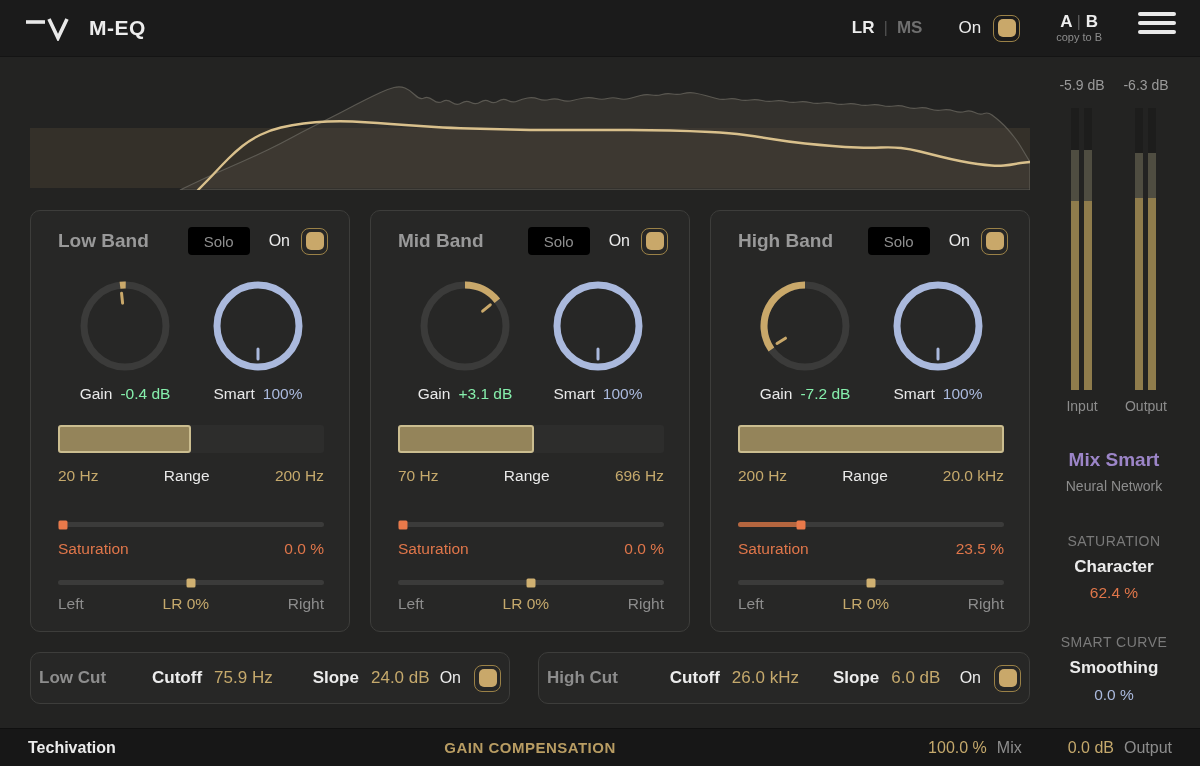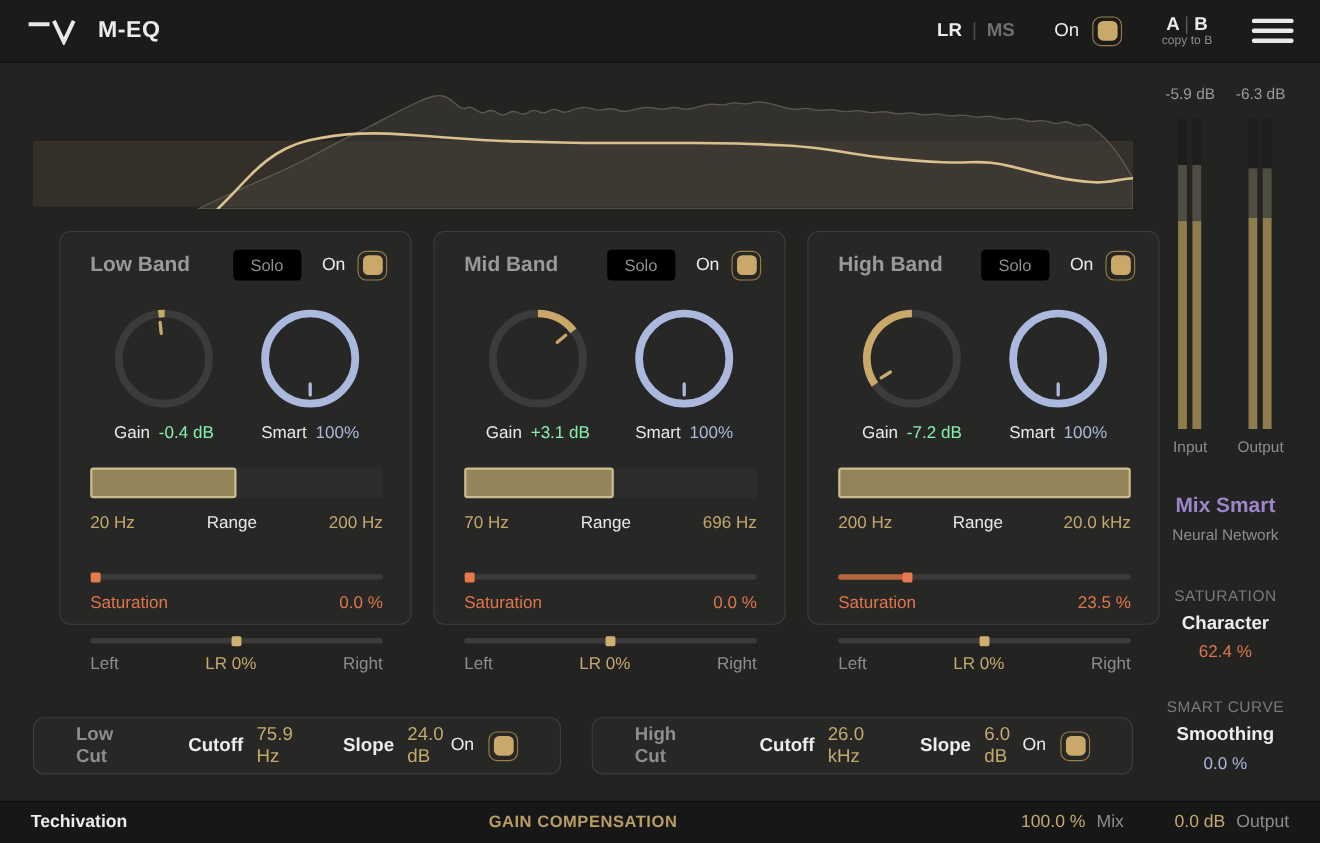--- a/index.html
+++ b/index.html
@@ -2,21 +2,21 @@
 <html><head>
 <meta charset="utf-8">
 <style>
   html,body{margin:0;padding:0;background:#111;}
   .root{position:relative;width:1200px;height:766px;background:#232322;font-family:"Liberation Sans",sans-serif;overflow:hidden;-webkit-font-smoothing:antialiased;}
 
   
   .topbar{position:absolute;top:0;left:0;right:0;height:57px;background:#1b1b1b;border-bottom:1px solid #141414;display:flex;align-items:center;padding:0 24px;box-sizing:border-box;}
   .logo{display:flex;align-items:center;gap:13px;}
   .app-title{color:#ececec;font-size:21px;font-weight:bold;letter-spacing:.5px;}
-  .topbar-right{margin-left:auto;display:flex;align-items:center;gap:36px;}
+  .topbar-right{margin-left:auto;display:flex;gap:36px;}
   .chmode{font-size:17px;font-weight:bold;color:#ececec;display:flex;gap:9px;align-items:center;}
   .chmode .sep{color:#4f4f4f;font-weight:normal;}
   .chmode .dim{color:#6f6f6f;}
   .power{display:flex;align-items:center;gap:12px;color:#ececec;font-size:17px;}
   .ab{display:flex;flex-direction:column;align-items:center;line-height:1.15;}
   .ab-top{color:#ececec;font-weight:bold;font-size:17px;}
   .ab-top .sep{color:#5a5a5a;font-weight:normal;}
   .ab-sub{color:#8d8d8d;font-size:11px;}
   .menu-icon{display:flex;flex-direction:column;gap:5px;width:38px;cursor:pointer;}
   .menu-icon span{height:4px;background:#e9e9e9;border-radius:2px;}
@@ -24,21 +24,21 @@
   
   .toggle{width:27px;height:27px;border:1.5px solid #9a8147;border-radius:8px;display:inline-block;position:relative;box-sizing:border-box;flex:none;cursor:pointer;}
   .toggle-inner{position:absolute;inset:3.5px;background:#c9a86a;border-radius:5px;}
 
   
   .spectrum{position:absolute;left:30px;top:70px;width:1000px;height:120px;}
   .spectrum svg{display:block;}
 
   
   .panel{position:absolute;background:#272726;border:1px solid #3d3d3b;border-radius:10px;box-sizing:border-box;}
-  .band{top:210px;width:320px;height:358px;margin-left:24px;}
+  .band{top:210px;width:320px;height:422px;}
   .band-header{position:absolute;top:16px;left:27px;right:21px;display:flex;align-items:center;}
   .band-title{font-size:19px;font-weight:bold;color:#999;}
   .solo{margin-left:auto;width:62px;height:28px;background:#000000;border-radius:4px;color:#8f8f8f;font-size:15px;display:flex;align-items:center;justify-content:center;cursor:pointer;}
   .on-label{margin-left:19px;margin-right:11px;color:#ececec;font-size:16px;}
   .knob{position:absolute;top:65px;width:100px;height:100px;cursor:pointer;}
   .knob.gain{left:44px;}
   .knob.smart{left:177px;}
   .klabel{position:absolute;top:174px;font-size:15.5px;white-space:nowrap;transform:translateX(-50%);}
   .klabel.gain{left:94px;}
   .klabel.smart{left:227px;}
@@ -57,21 +57,21 @@
   .handle{position:absolute;top:50%;width:9px;height:9px;transform:translate(-50%,-50%);border-radius:1.5px;}
   .sat-handle{background:#e8794a;}
   .lr-track{top:369px;}
   .lr-handle{background:#cfb071;}
   .sat-labels{position:absolute;left:27px;top:329px;width:266px;display:flex;justify-content:space-between;font-size:15.5px;color:#e0764a;}
   .lr-labels{position:absolute;left:27px;top:384px;width:266px;display:flex;justify-content:space-between;font-size:15.5px;}
   .lr-labels .side{color:#8d8d8d;}
   .lr-labels .mid{color:#c5a96c;}
 
   
-  .cut{top:652px;height:52px;display:flex;align-items:center;padding:0 38px;}
+  .cut{top:652px;height:52px;display:flex;align-items:center;padding:0 8px;}
   .cut-title{font-size:17px;font-weight:bold;color:#8d8d8d;}
   .cut-group{display:flex;align-items:center;gap:12px;font-size:17px;}
   .cut-label{color:#ececec;font-weight:bold;}
   .cut-val{color:#c5a96c;cursor:ew-resize;}
   .cut-on{margin-left:auto;display:flex;align-items:center;gap:13px;color:#ececec;font-size:16px;}
 
   
   .meter-db{position:absolute;top:77px;font-size:14px;color:#9a9a9a;transform:translateX(-50%);white-space:nowrap;}
   .meter-pair{position:absolute;top:108px;display:flex;gap:5px;height:282px;}
   .meter-bar{width:8px;display:flex;flex-direction:column;}

